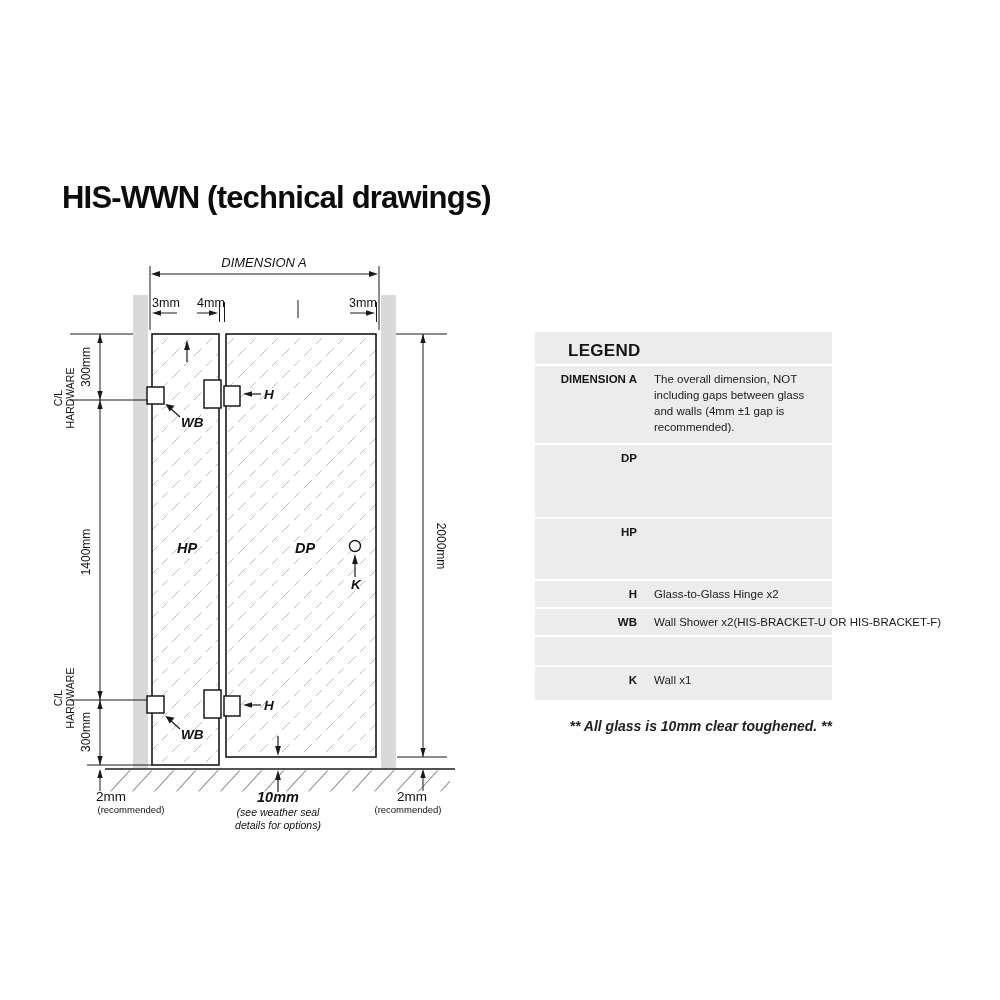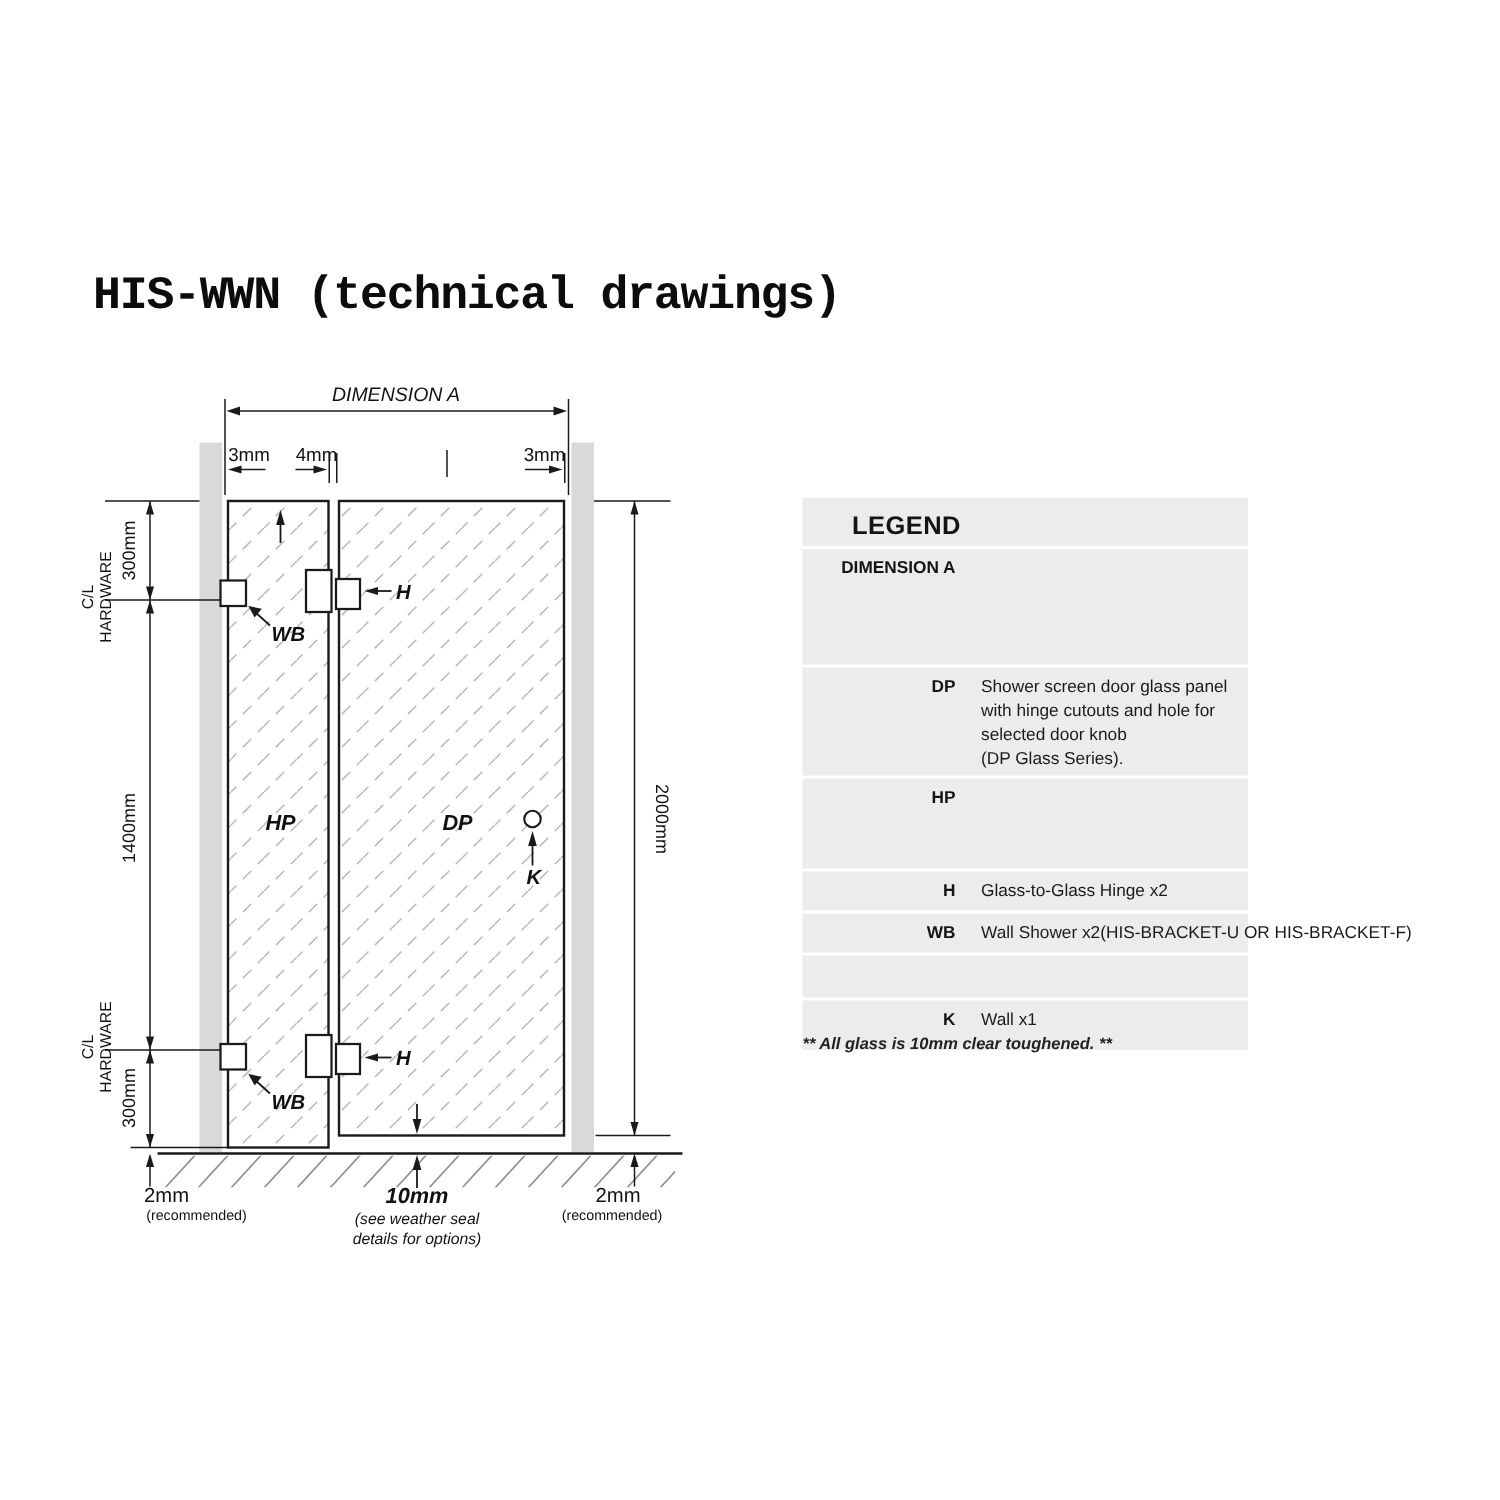--- a/index.html
+++ b/index.html
@@ -5,21 +5,20 @@
   html,body { margin:0; padding:0; }
   body {
     width:1000px; height:1000px; background:#ffffff; position:relative;
     font-family:"Liberation Sans", sans-serif; color:#111;
     overflow:hidden;
   }
   .title {
     position:absolute; left:62px; top:180px;
     font-size:31px; font-weight:700; letter-spacing:-0.8px; color:#0c0c0c;
     white-space:nowrap;
-    font-family:Liberation Mono, monospace;
   }
   .drawing-svg { position:absolute; left:40px; top:230px; }
 
   .legend {
     position:absolute; left:535px; top:332px; width:297px; height:368px;
     background:#ececec;
   }
   .legend-header {
     height:32px; box-sizing:border-box; padding:9px 0 0 33px;
     font-size:17px; font-weight:700; letter-spacing:0.3px; color:#141414;
@@ -31,22 +30,22 @@
   .legend-row .term {
     width:86px; margin-left:16px; text-align:right;
     font-weight:700; font-size:11.5px; line-height:16px; color:#141414;
     flex:none;
   }
   .legend-row .desc {
     margin-left:17px; font-size:11.5px; line-height:16px; color:#1a1a1a;
     white-space:pre;
   }
   .legend-footnote {
-    position:absolute; left:535px; top:690px; width:297px; text-align:left;
-    font-size:11px; font-style:italic; font-weight:700; color:#222;
+    position:absolute; left:535px; top:718px; width:297px; text-align:right;
+    font-size:14px; font-style:italic; font-weight:700; color:#222;
     white-space:nowrap;
   }
   svg text { fill:#111; }
 </style>
 </head>
 <body>
 
 <div class="title">HIS-WWN (technical drawings)</div>
 
 <svg class="drawing-svg" width="440" height="620" viewBox="40 230 440 620" stroke-linecap="butt" font-family="Liberation Sans, sans-serif">
@@ -193,27 +192,27 @@
     <text x="278" y="816" text-anchor="middle" font-size="10.5" font-style="italic">(see weather seal</text>
     <text x="278" y="829" text-anchor="middle" font-size="10.5" font-style="italic">details for options)</text>
   </g>
 </svg>
 
 <div class="legend">
   <div class="legend-header">LEGEND</div>
 
   <div class="legend-row" style="height:79px">
     <div class="term">DIMENSION A</div>
+    <div class="desc">The overall dimension, NOT
+including gaps between glass
+and walls (4mm ±1 gap is
+recommended).</div>
   </div>
   <div class="legend-row" style="height:74px">
     <div class="term">DP</div>
-    <div class="desc">Shower screen door glass panel
-with hinge cutouts and hole for
-selected door knob
-(DP Glass Series).</div>
   </div>
   <div class="legend-row" style="height:62px">
     <div class="term">HP</div>
   </div>
   <div class="legend-row" style="height:28px">
     <div class="term">H</div>
     <div class="desc">Glass-to-Glass Hinge x2</div>
   </div>
   <div class="legend-row" style="height:28px">
     <div class="term">WB</div>

